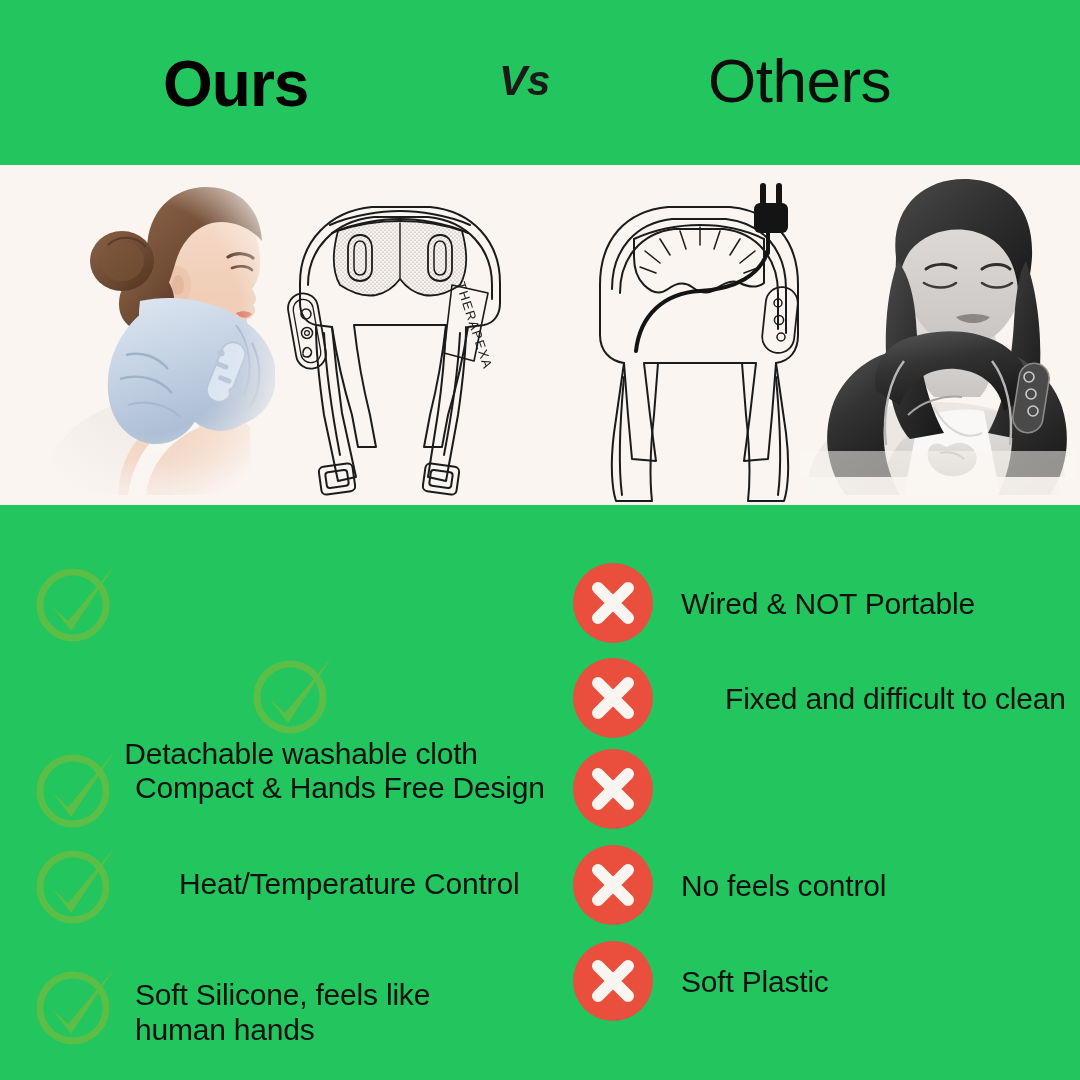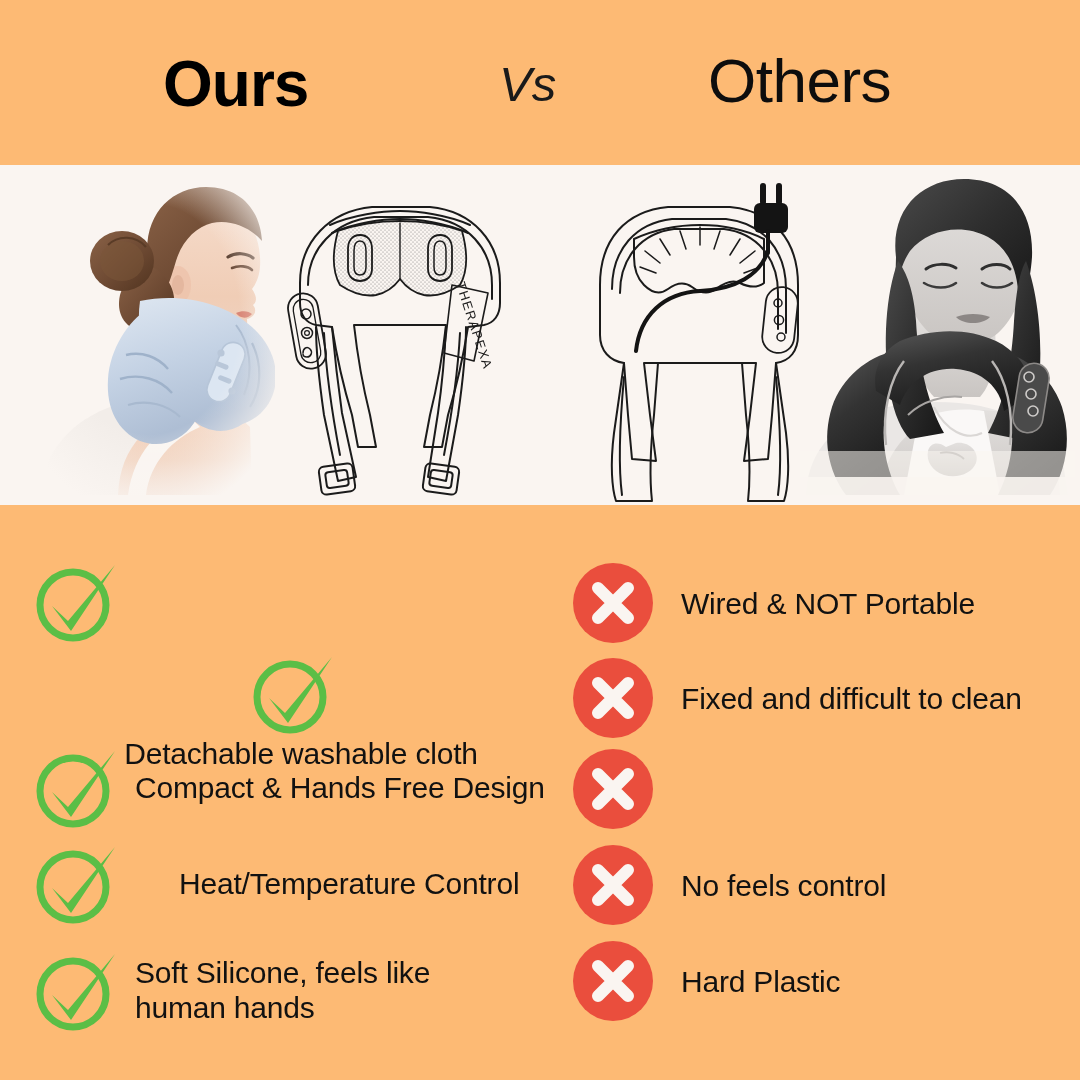--- a/index.html
+++ b/index.html
@@ -2,32 +2,32 @@
 <html><head>
 <meta charset="utf-8">
 <style>
   * { margin:0; padding:0; box-sizing:border-box; }
   html, body {
     width:1080px; height:1080px;
     background:#FAF5F1;
     font-family:"Liberation Sans", sans-serif;
     overflow:hidden;
   }
-  .page { position:relative; width:1080px; height:1080px; background:#fdba74; }
+  .page { position:relative; width:1080px; height:1080px; background:#22c55e; }
 
   
   .header { position:absolute; top:0; left:0; width:1080px; height:160px; }
   .hdr-ours {
     position:absolute; left:163px; top:52px;
     font-size:64px; font-weight:900; letter-spacing:-1px;
     color:#000; line-height:1;
   }
   .hdr-vs {
     position:absolute; left:499px; top:60px;
-    font-size:49px; font-weight:400; font-style:italic;
+    font-size:42px; font-weight:700; font-style:italic;
     color:#1a1a1a; line-height:1;
   }
   .hdr-others {
     position:absolute; left:708px; top:50px;
     font-size:62px; font-weight:400; letter-spacing:-0.5px;
     color:#0d0d0d; line-height:1;
   }
 
   
   .hero { position:absolute; top:165px; left:0; width:1080px; height:340px; }
@@ -367,21 +367,21 @@
       <div class="row" style="top:318px;gap:44px;">
         <span class="icon-wrap">
           <svg width="86" height="86" viewBox="0 0 86 86">
             <circle cx="40" cy="46" r="33" fill="none" stroke="#5BBE46" stroke-width="7"></circle>
             <path d="M19 47 L35 62 L82 6 L38 72 Z" fill="#5BBE46"></path>
           </svg>
         </span>
         <span class="row-label">Heat/Temperature Control</span>
       </div>
 
-      <div class="row" style="top:425px;">
+      <div class="row" style="top:436px;align-items:flex-end;">
         <span class="icon-wrap">
           <svg width="86" height="86" viewBox="0 0 86 86">
             <circle cx="40" cy="46" r="33" fill="none" stroke="#5BBE46" stroke-width="7"></circle>
             <path d="M19 47 L35 62 L82 6 L38 72 Z" fill="#5BBE46"></path>
           </svg>
         </span>
         <span class="row-label">Soft Silicone, feels like
 human hands</span>
       </div>
     </div>
@@ -391,21 +391,21 @@
       <div class="row" style="top:38px;">
         <span class="icon-wrap">
           <svg width="86" height="86" viewBox="0 0 86 86">
             <circle cx="40" cy="42" r="40" fill="#EA4E3D"></circle>
             <path d="M25 27 L55 57 M55 27 L25 57" stroke="#FAF5F1" stroke-width="12" stroke-linecap="round"></path>
           </svg>
         </span>
         <span class="row-label">Wired &amp; NOT Portable</span>
       </div>
 
-      <div class="row" style="top:133px;">
+      <div class="row" style="top:133px;gap:44px;">
         <span class="icon-wrap">
           <svg width="86" height="86" viewBox="0 0 86 86">
             <circle cx="40" cy="42" r="40" fill="#EA4E3D"></circle>
             <path d="M25 27 L55 57 M55 27 L25 57" stroke="#FAF5F1" stroke-width="12" stroke-linecap="round"></path>
           </svg>
         </span>
         <span class="row-label">Fixed and difficult to clean</span>
       </div>
 
       <div class="row" style="top:224px;">
@@ -427,18 +427,18 @@
         <span class="row-label">No feels control</span>
       </div>
 
       <div class="row" style="top:416px;">
         <span class="icon-wrap">
           <svg width="86" height="86" viewBox="0 0 86 86">
             <circle cx="40" cy="42" r="40" fill="#EA4E3D"></circle>
             <path d="M25 27 L55 57 M55 27 L25 57" stroke="#FAF5F1" stroke-width="12" stroke-linecap="round"></path>
           </svg>
         </span>
-        <span class="row-label">Hard Plastic</span>
+        <span class="row-label">Soft Plastic</span>
       </div>
     </div>
   </div>
 
 </div>
 
 </body></html>

